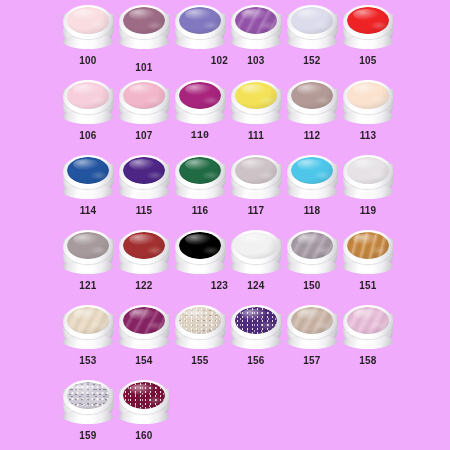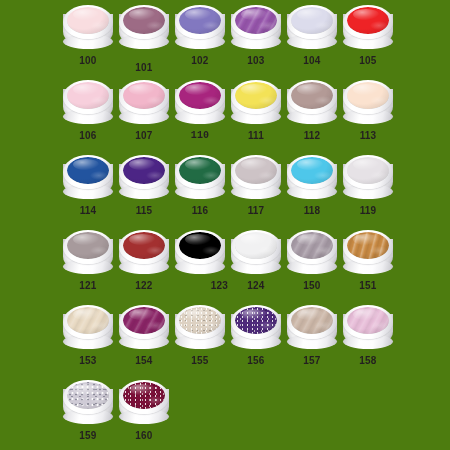--- a/index.html
+++ b/index.html
@@ -11,21 +11,21 @@
     width: 450px;
     height: 450px;
     overflow: hidden;
     font-family: "Liberation Sans", sans-serif;
   }
 
   #sheet {
     position: relative;
     width: 450px;
     height: 450px;
-    background: #4d7c0f;
+    background: #f0abfc;
     box-sizing: border-box;
   }
 
   .grid {
     position: absolute;
     left: 60px;
     top: 2px;
     width: 334px;
     display: grid;
     grid-template-columns: repeat(6, 56px);
@@ -255,21 +255,21 @@
           <div class="jar-shadow"></div>
           <div class="jar-body"></div>
           <div class="jar-base"></div>
           <div class="jar-rim"></div>
           <div class="gel">
             <div class="gel-fill" style="background: radial-gradient(at 38% 28%, rgb(130, 120, 192) 0%, rgb(130, 120, 192) 52%, rgba(0, 0, 0, 0.16) 100%), rgb(130, 120, 192);"></div>
             <div class="gel-gloss"></div>
             <div class="gel-gloss2"></div>
           </div>
         </div>
-        <div class="label" style="color: rgb(35, 31, 32);">102</div>
+        <div class="label" style="color: rgb(35, 31, 32); text-align: right;">102</div>
       </div>
       <div class="cell">
         <div class="jar">
           <div class="jar-shadow"></div>
           <div class="jar-body"></div>
           <div class="jar-base"></div>
           <div class="jar-rim"></div>
           <div class="gel">
             <div class="gel-fill" style="background: radial-gradient(at 38% 28%, rgb(150, 85, 171) 0%, rgb(150, 85, 171) 52%, rgba(0, 0, 0, 0.16) 100%), rgb(150, 85, 171);"></div>
             <div class="tex-shimmer"></div>
@@ -284,21 +284,21 @@
           <div class="jar-shadow"></div>
           <div class="jar-body"></div>
           <div class="jar-base"></div>
           <div class="jar-rim"></div>
           <div class="gel">
             <div class="gel-fill" style="background: radial-gradient(at 38% 28%, rgb(220, 220, 236) 0%, rgb(220, 220, 236) 52%, rgba(0, 0, 0, 0.16) 100%), rgb(220, 220, 236);"></div>
             <div class="gel-gloss"></div>
             <div class="gel-gloss2"></div>
           </div>
         </div>
-        <div class="label" style="color: rgb(35, 31, 32);">104</div>
+        <div class="label" style="color: rgb(35, 31, 32);">152</div>
       </div>
       <div class="cell">
         <div class="jar">
           <div class="jar-shadow"></div>
           <div class="jar-body"></div>
           <div class="jar-base"></div>
           <div class="jar-rim"></div>
           <div class="gel">
             <div class="gel-fill" style="background: radial-gradient(at 38% 28%, rgb(238, 35, 38) 0%, rgb(238, 35, 38) 52%, rgba(0, 0, 0, 0.16) 100%), rgb(238, 35, 38);"></div>
             <div class="gel-gloss"></div>

